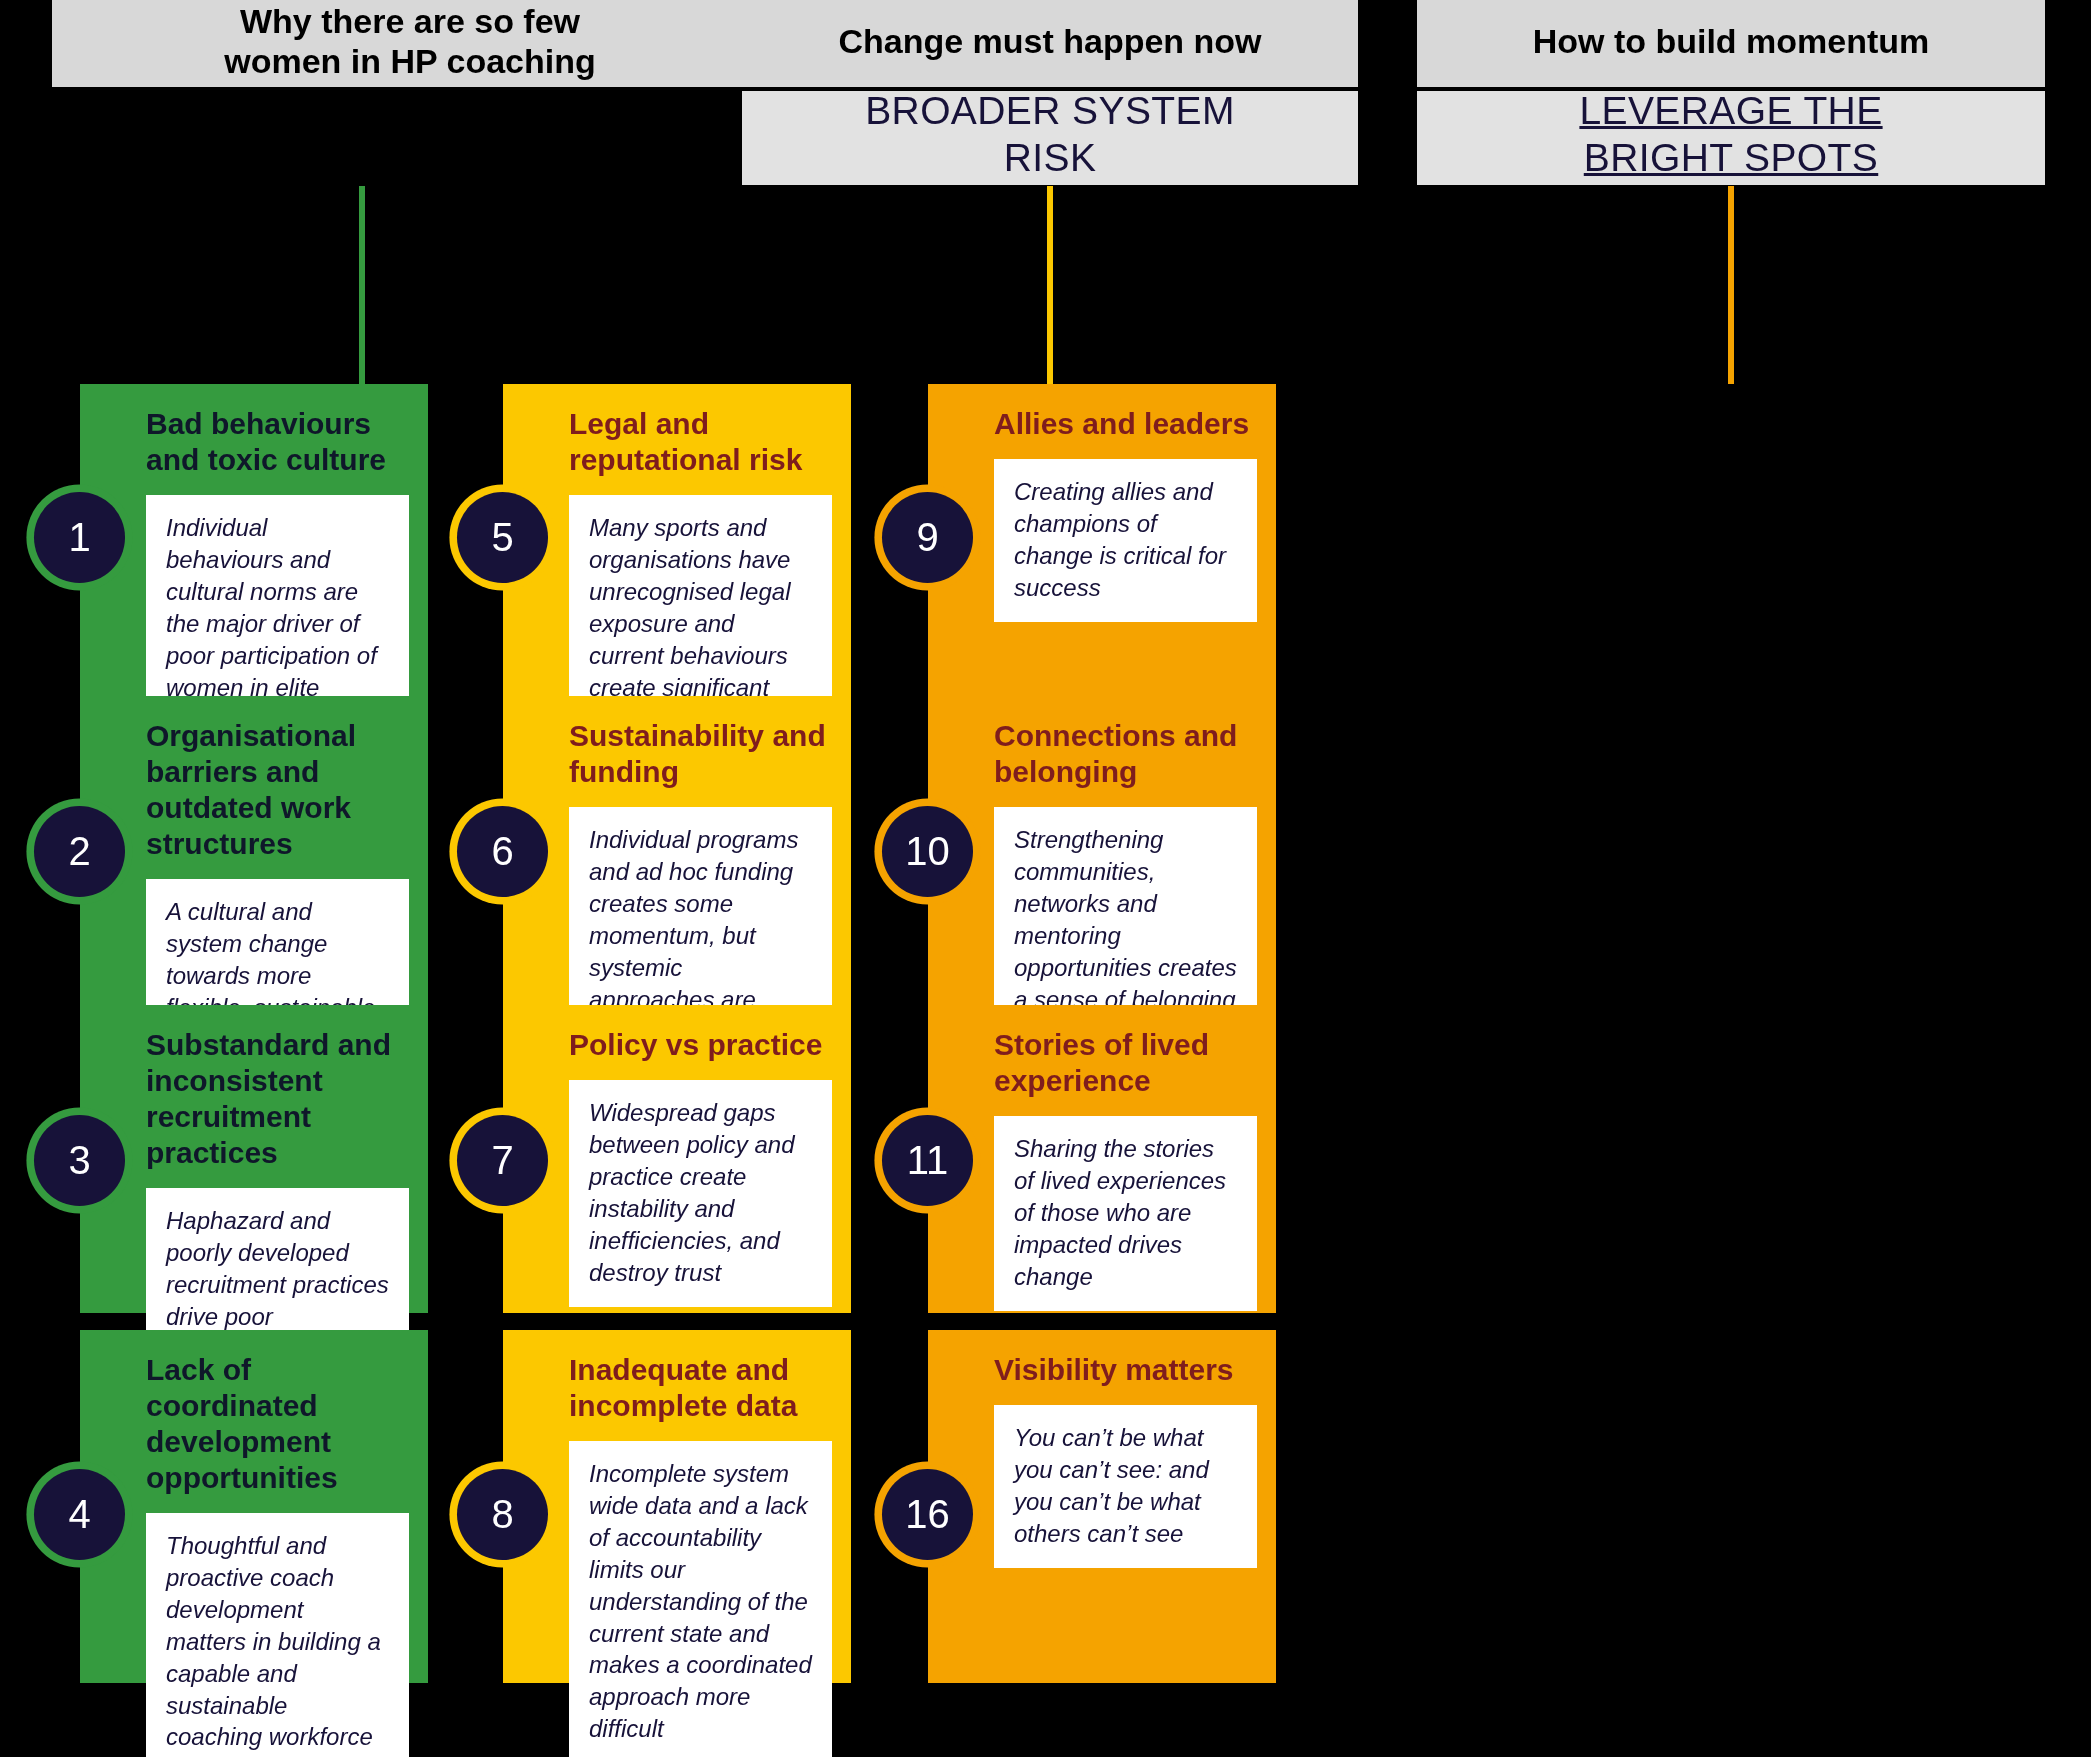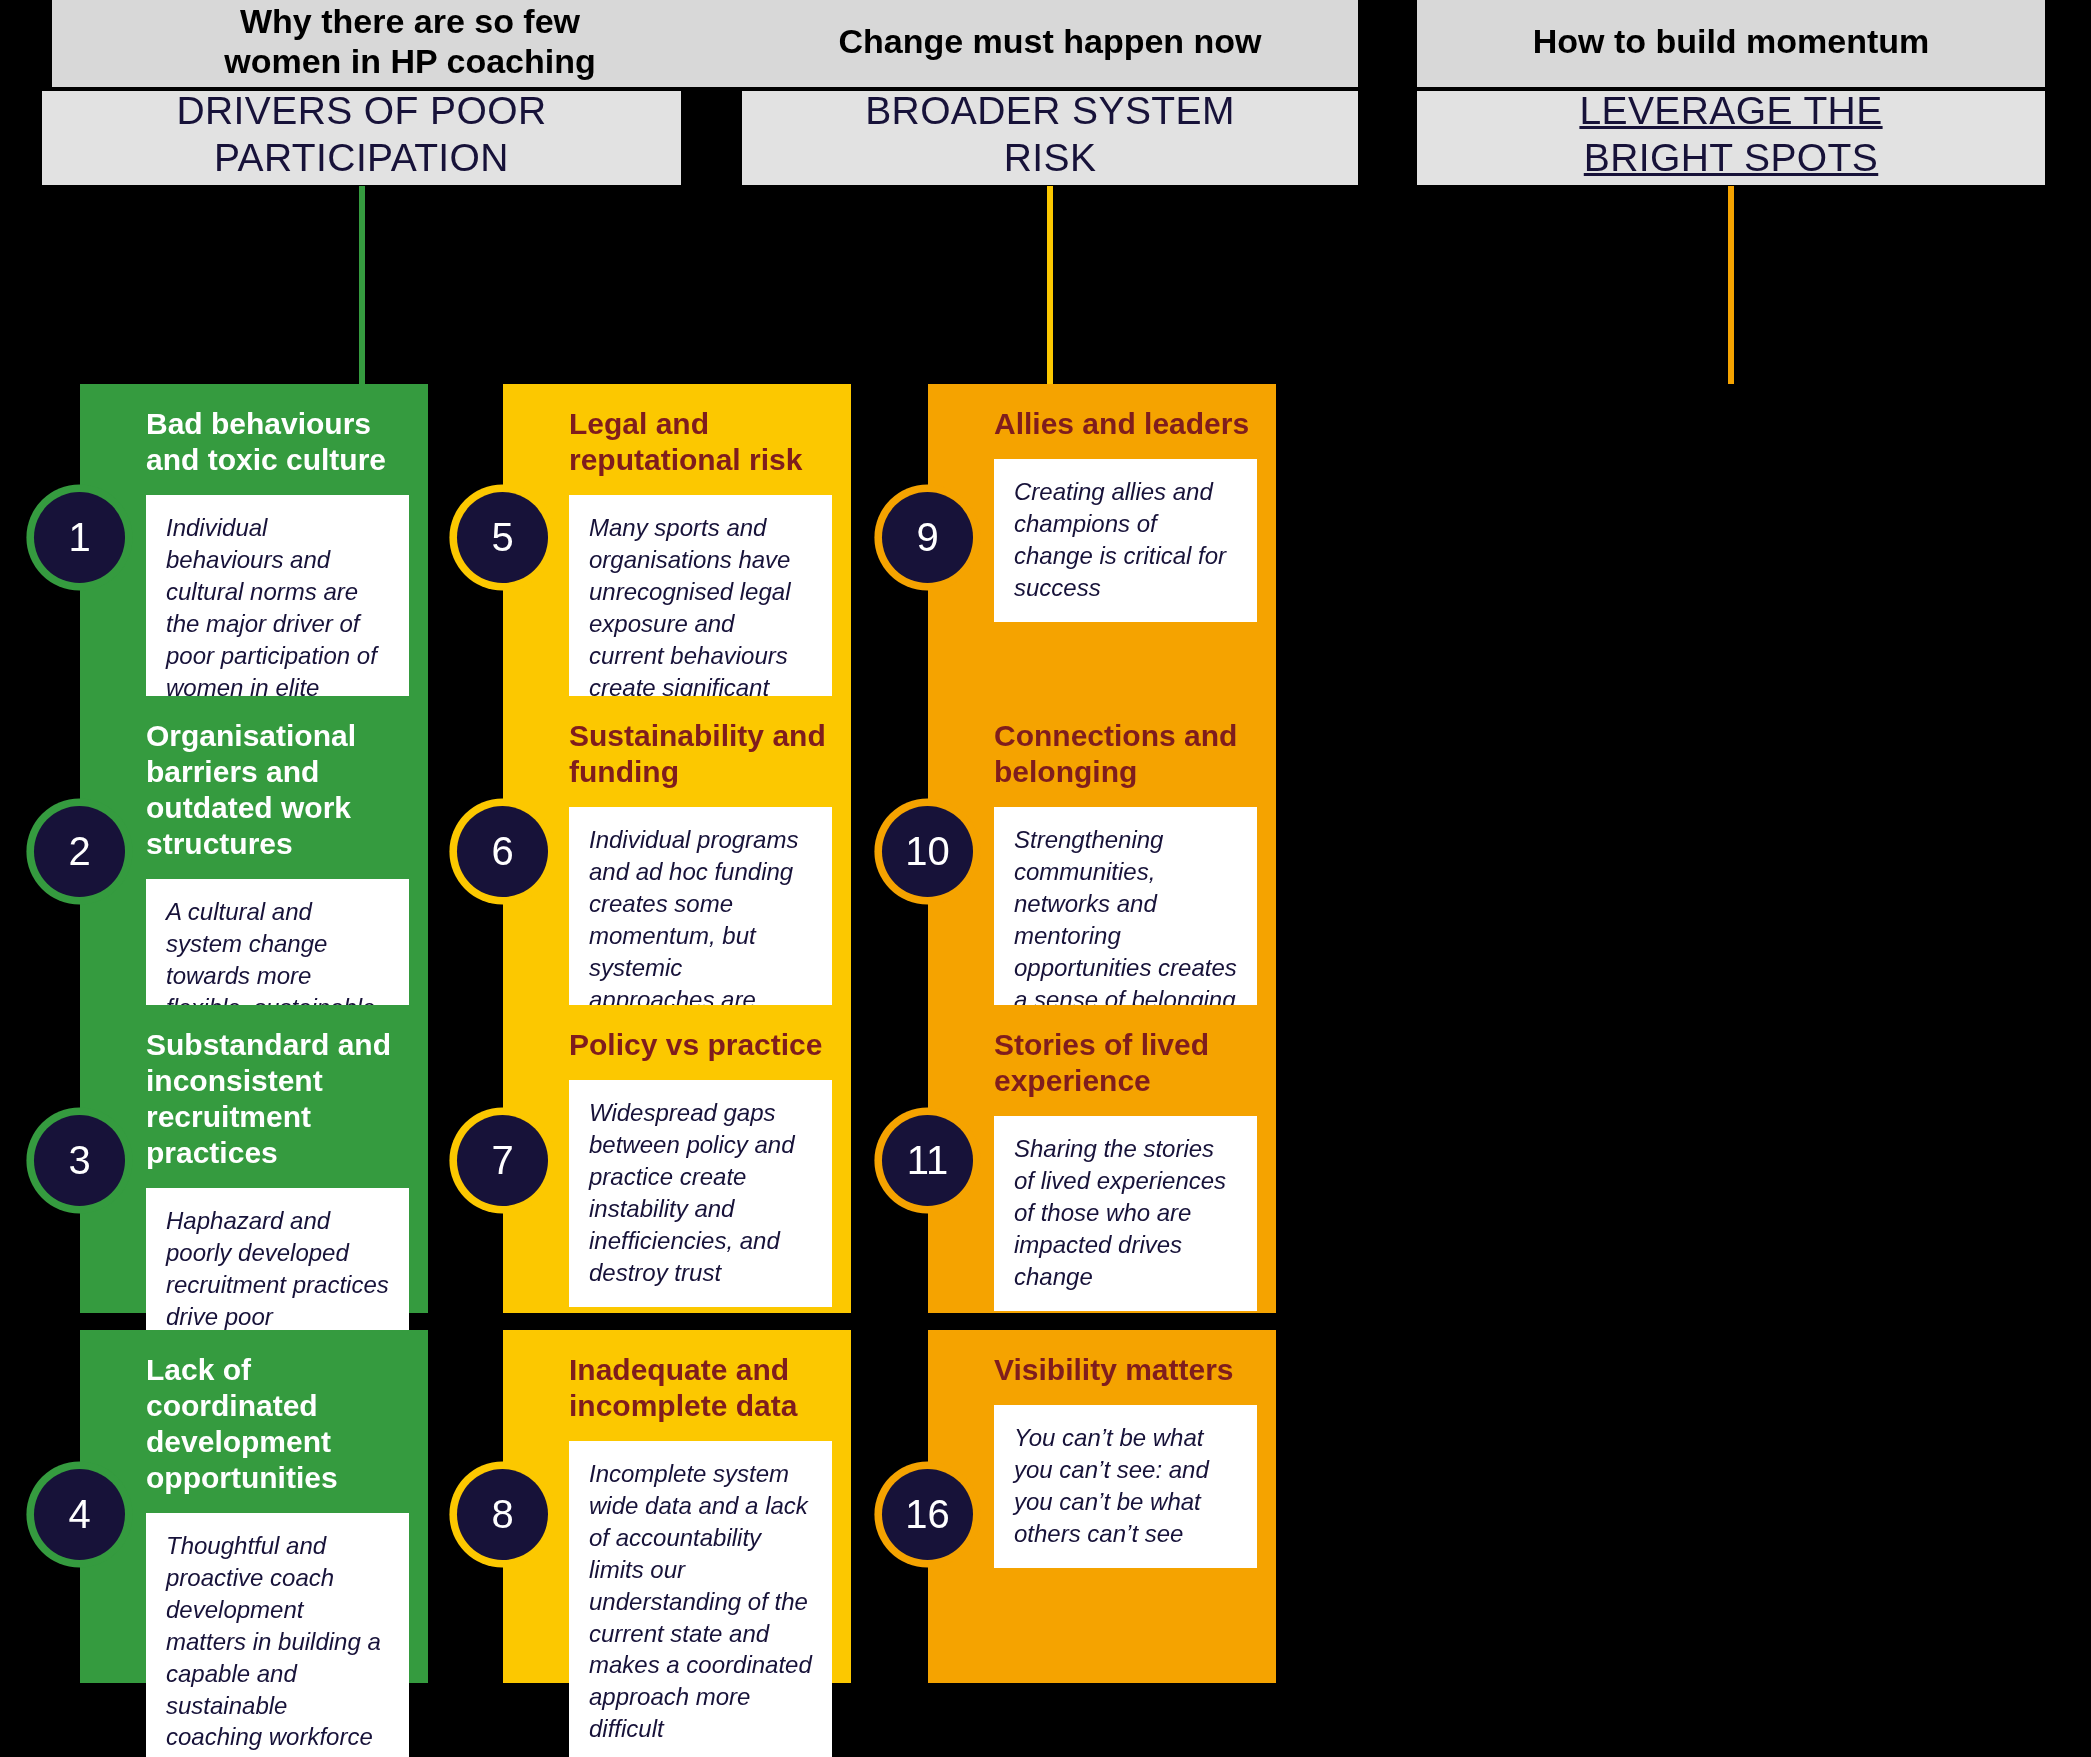--- a/index.html
+++ b/index.html
@@ -64,32 +64,29 @@
     font-size:40px;
     font-weight:normal;
     display:flex; align-items:center; justify-content:center;
     left:-46px;
     z-index:5;
   }
   .badge.green  { box-shadow:0 0 0 7.6px #359B3F; }
   .badge.yellow { box-shadow:0 0 0 7.6px #FCC800; }
   .badge.orange { box-shadow:0 0 0 7.6px #F5A300; }
 
-  .title-light { color:#ffffff; }
+  .title-light { color:#0f172a; }
   .title-dark  { color:#7f1d1d; }
 </style>
 </head>
 <body>
 
 <div class="canvas">
     <div class="col-header hdr-question" style="left: 40px; top: 0px; width: 716px; height: 89px; margin-left: 12px;">
       <div><span>Why there are so few</span><br><span>women in HP coaching</span></div>
-    </div>
-    <div class="col-header hdr-category" style="left: 42px; top: 91px; width: 639px; height: 94px;">
-      <div><span>DRIVERS OF POOR</span><br><span>PARTICIPATION</span></div>
     </div>
     <div class="connector" style="left: 359px; top: 186px; height: 198px; background: rgb(53, 155, 63);"></div>
     <div class="card" style="left: 80px; top: 384px; width: 348px; height: 312px; background: rgb(53, 155, 63);">
       <div class="badge green" style="top: 108px;">1</div>
       <div class="card-title title-light">Bad behaviours and toxic culture</div>
       <div class="card-body">Individual behaviours and cultural norms are the major driver of poor participation of women in elite coaching</div>
     </div>
     <div class="card" style="left: 80px; top: 696px; width: 348px; height: 309px; background: rgb(53, 155, 63);">
       <div class="badge green" style="top: 110px;">2</div>
       <div class="card-title title-light">Organisational barriers and outdated work structures</div>

